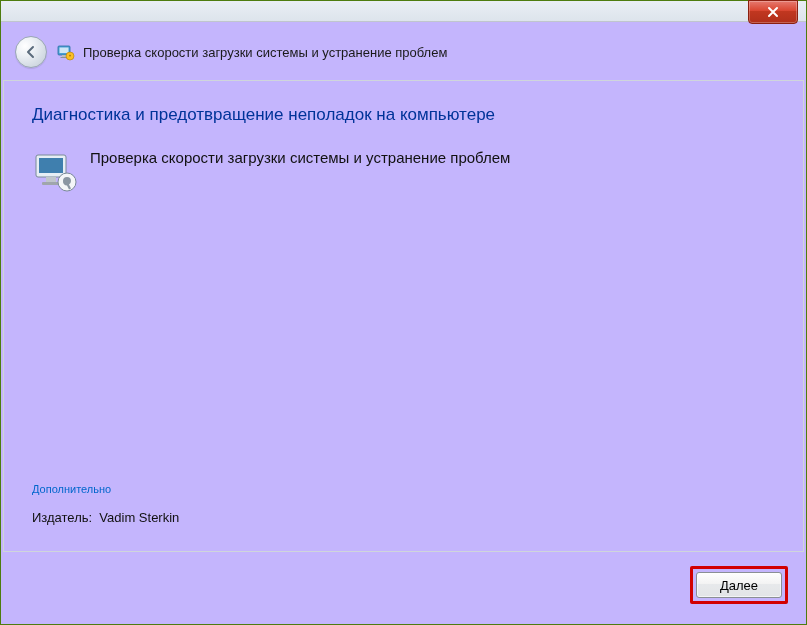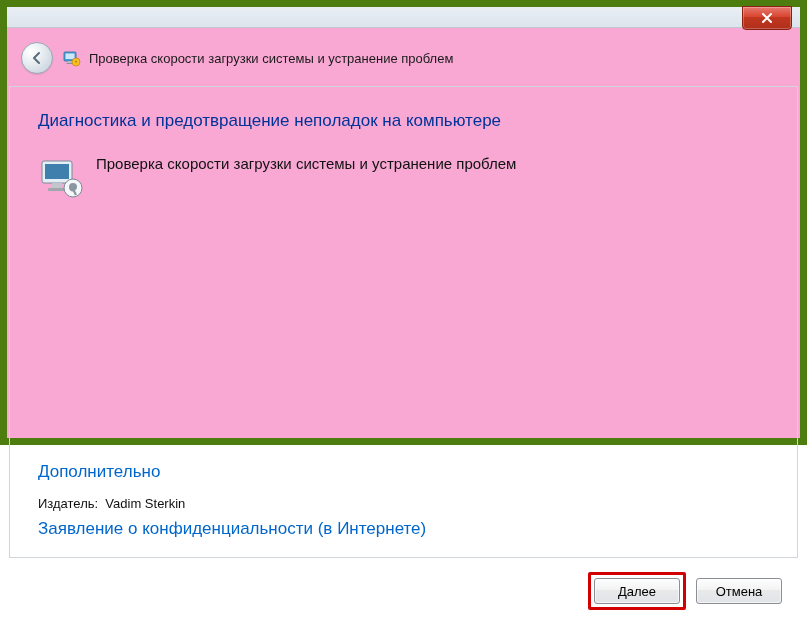--- a/index.html
+++ b/index.html
@@ -9,24 +9,24 @@
     font-family: "Segoe UI", Tahoma, sans-serif;
     font-size: 13px;
     color: #000;
     width: 807px;
     height: 625px;
     overflow: hidden;
   }
   .window {
     position: relative;
     width: 807px;
-    height: 445px;
+    height: 625px;
     box-sizing: border-box;
-    border: 7px solid #4d7c0f;
-    background: #f9a8d4;
+    border: 1px solid #4d7c0f;
+    background: #c4b5fd;
   }
   
   .titlebar {
     height: 20px;
     background: linear-gradient(to bottom, #e9eef4 0%, #dde4ec 100%);
     border-bottom: 1px solid #c0c6cd;
     position: relative;
   }
   .close-btn {
     position: absolute;
@@ -114,21 +114,21 @@
     line-height: 1.35;
   }
   .panel-footer {
     position: absolute;
     left: 28px;
     right: 28px;
     bottom: 18px;
   }
   .link {
     color: #0066cc;
-    font-size: 17px;
+    font-size: 11px;
     cursor: pointer;
     display: inline-block;
   }
   .advanced-link { margin-bottom: 14px; }
   .publisher {
     color: #111;
     font-size: 13px;
     margin-bottom: 8px;
   }
   
@@ -212,26 +212,22 @@
       </div>
     </div>
 
     <div class="panel-footer">
       <div class="advanced-link">
         <span class="link">Дополнительно</span>
       </div>
       <div class="publisher">
         <span>Издатель:</span>&nbsp;&nbsp;<span>Vadim Sterkin</span>
       </div>
-      <div>
-        <span class="link">Заявление о конфиденциальности (в Интернете)</span>
-      </div>
     </div>
   </div>
 
   <div class="button-row">
     <span class="highlight-box">
       <button class="btn">Далее</button>
     </span>
-    <button class="btn">Отмена</button>
   </div>
 
 </div>
 
 </body></html>

